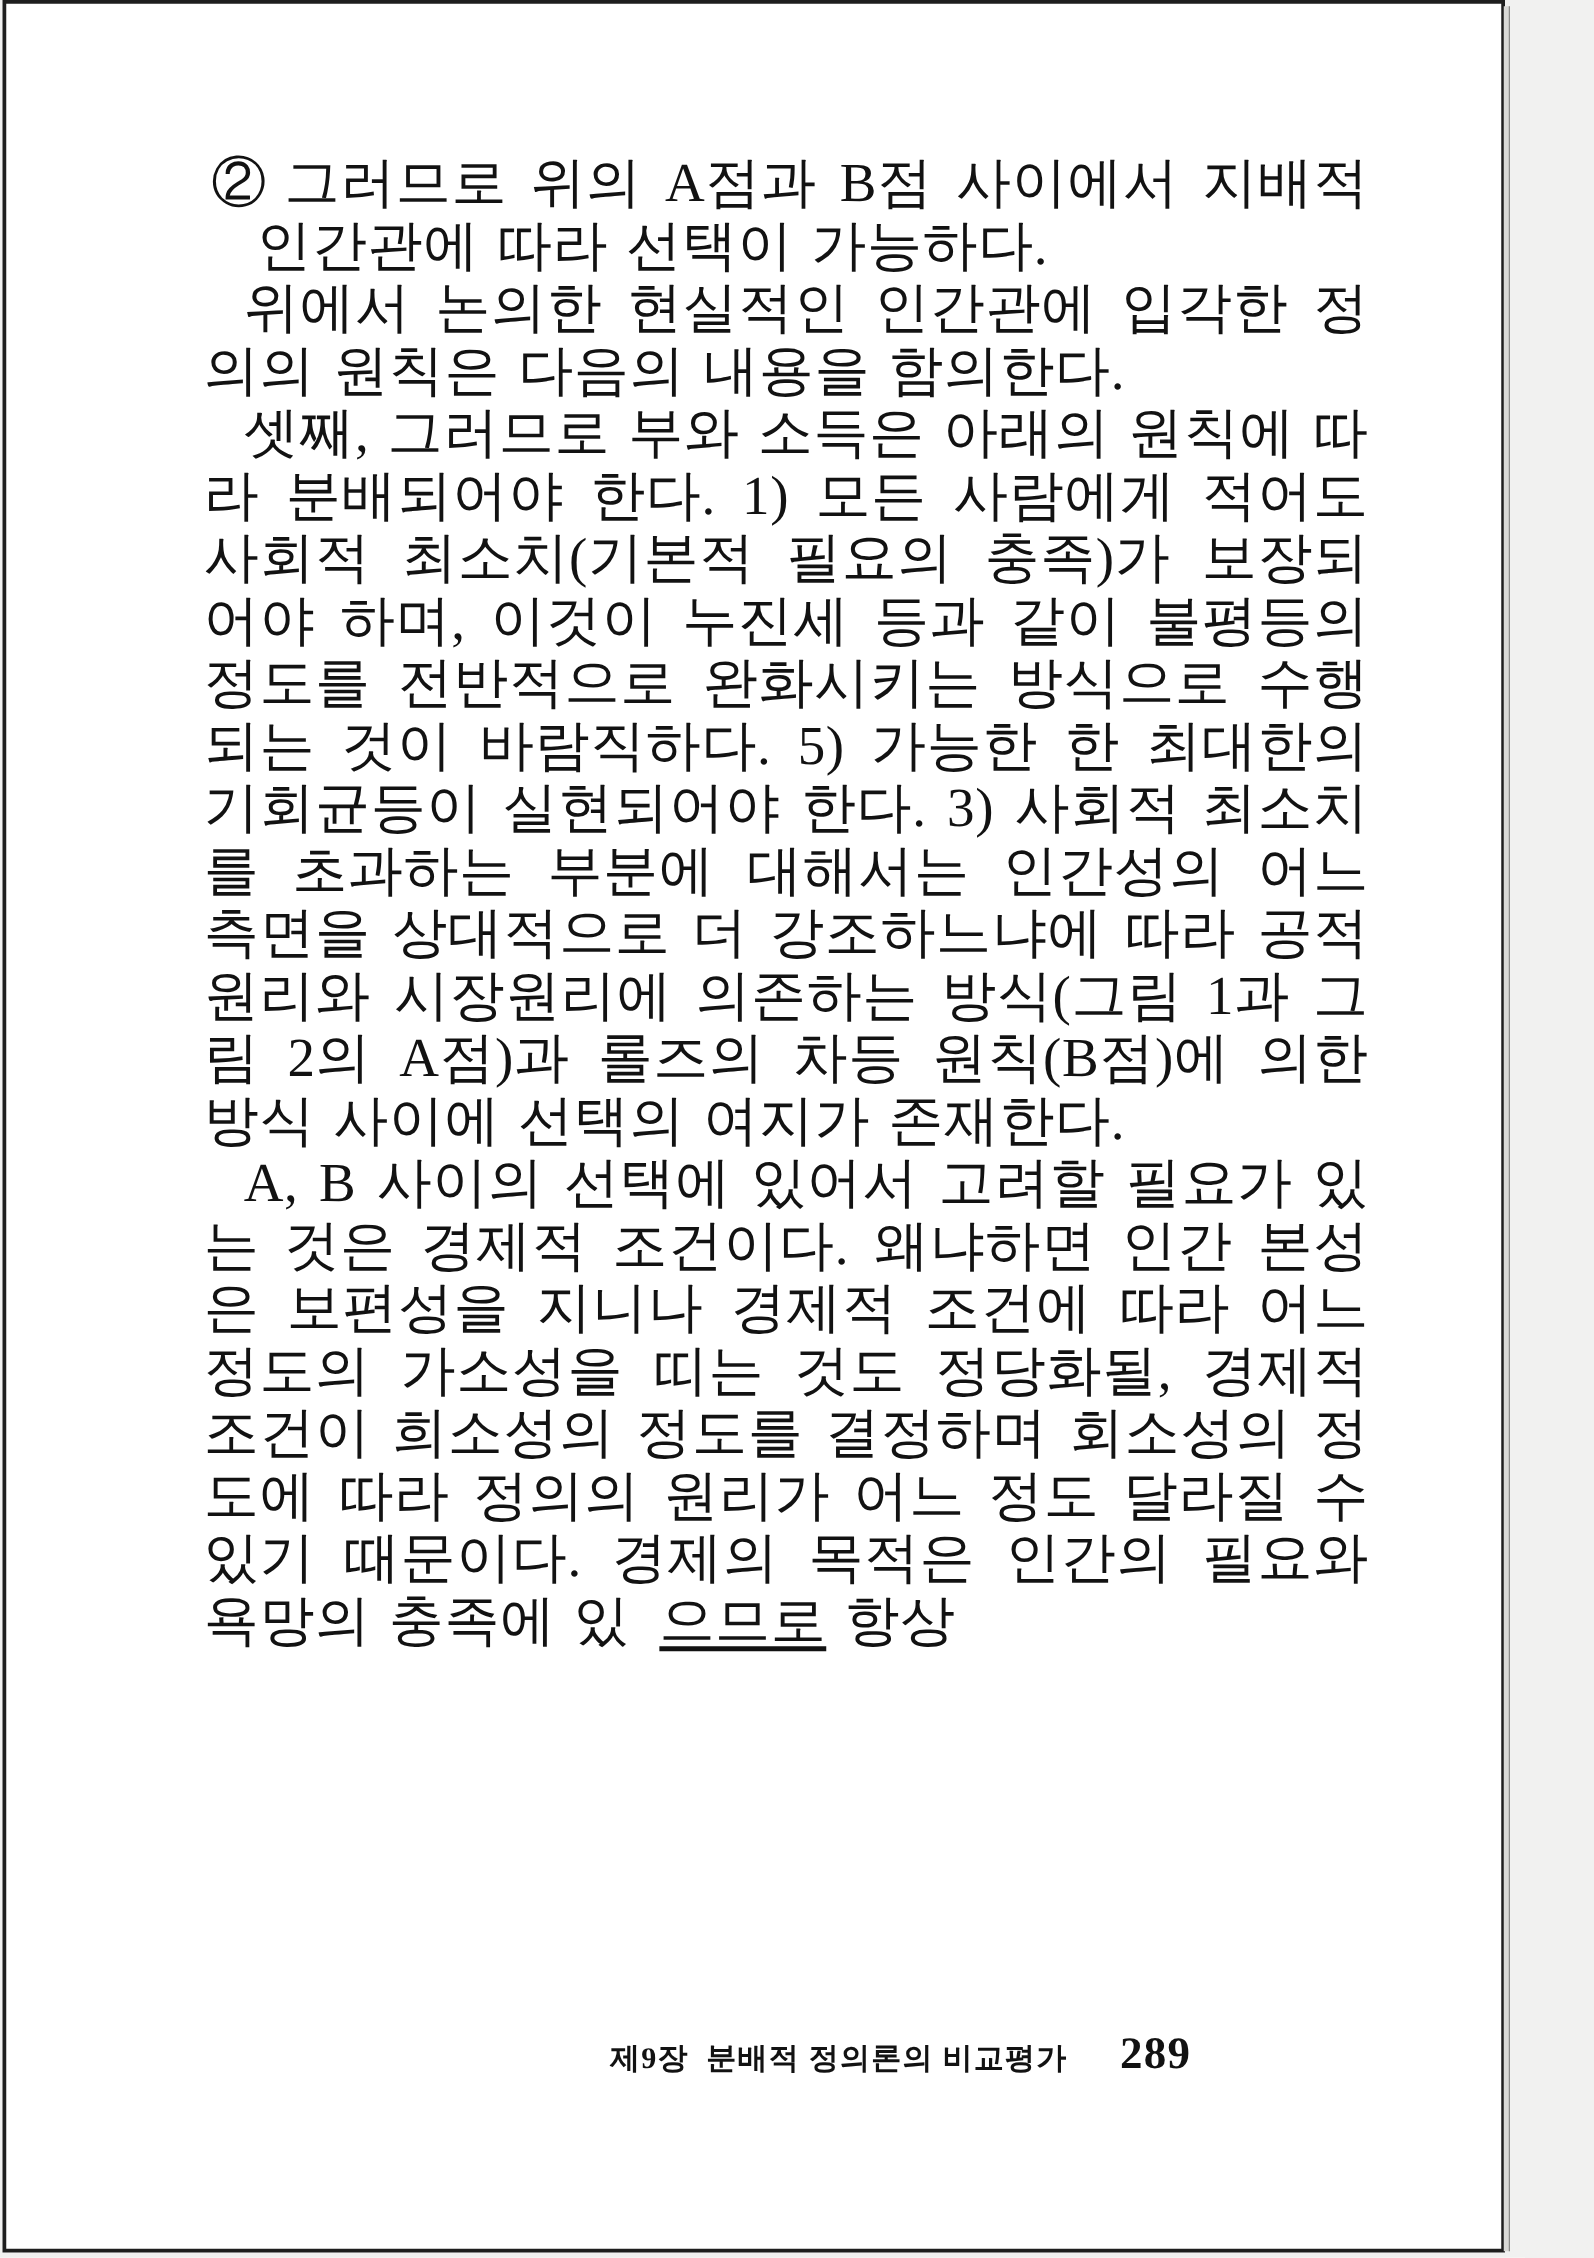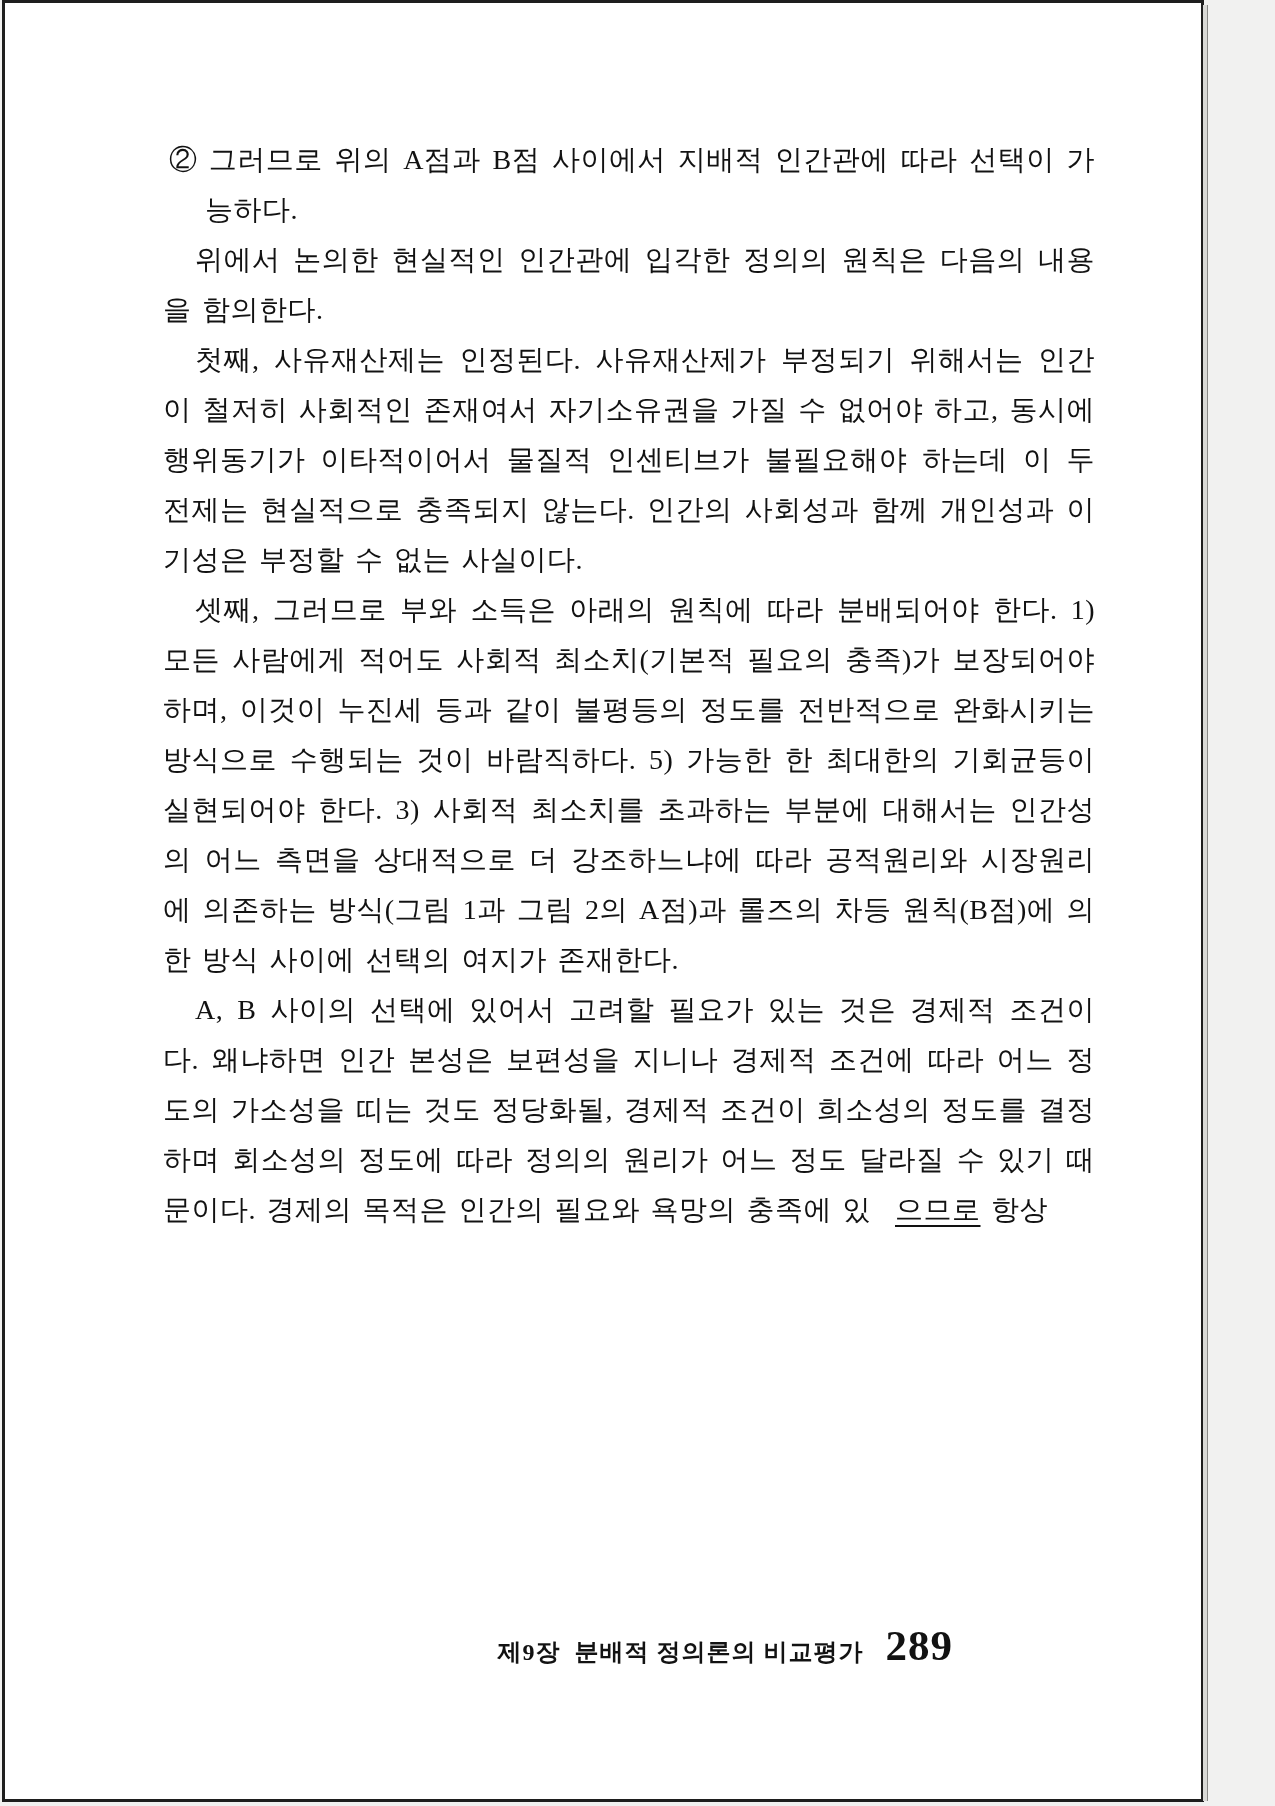--- a/index.html
+++ b/index.html
@@ -33,23 +33,23 @@
     right: -7px;
     top: 2px;
     bottom: -2px;
     width: 4px;
     background: #d9d9d6;
     border-right: 1px solid #8a8a88;
   }
   .text-block {
     position: absolute;
     left: 158px;
-    top: 132px;
+    top: 119px;
     width: 932px;
-    font-size: 28px;
+    font-size: 44px;
     line-height: 50px;
     color: #121212;
     text-align: justify;
     word-spacing: 3px;
     letter-spacing: 0.5px;
   }
   .text-block p { margin: 0; text-align: justify; }
   .para  { text-indent: 32px; font-family: Liberation Serif, serif; }
   .hang  { padding-left: 42px; text-indent: -36px; }
   .marker { padding-right: 10px; }
@@ -62,39 +62,38 @@
     text-align: right;
     color: #121212;
     white-space: pre;
   }
   .running-title {
     font-size: 24px;
     font-weight: bold;
     letter-spacing: 1px;
   }
   .page-number {
-    font-size: 43px;
+    font-size: 36px;
     font-weight: bold;
-    margin-left: 22px;
+    margin-left: 42px;
     letter-spacing: 1px;
   }
 </style>
 </head>
 <body>
 
 <div class="stage">
   <div class="paper">
 
     <div class="text-block">
 
       <p class="hang"><span class="marker">②</span><span>그러므로 위의 A점과 B점 사이에서 지배적 인간관에 따라 선택이 가능하다.</span></p>
 
       <p class="para">위에서 논의한 현실적인 인간관에 입각한 정의의 원칙은 다음의 내용을 함의한다.</p>
 
-      <p class="para">첫째, 사유재산제는 인정된다. 사유재산제가 부정되기 위해서는 인간이 철저히 사회적인 존재여서 자기소유권을 가질 수 없어야 하고, 동시에 행위동기가 이타적이어서 물질적 인센티브가 불필요해야 하는데 이 두 전제는 현실적으로 충족되지 않는다. 인간의 사회성과 함께 개인성과 이기성은 부정할 수 없는 사실이다.</p>
 
 
       <p class="para">셋째, 그러므로 부와 소득은 아래의 원칙에 따라 분배되어야 한다. 1) 모든 사람에게 적어도 사회적 최소치(기본적 필요의 충족)가 보장되어야 하며, 이것이 누진세 등과 같이 불평등의 정도를 전반적으로 완화시키는 방식으로 수행되는 것이 바람직하다. 5) 가능한 한 최대한의 기회균등이 실현되어야 한다. 3) 사회적 최소치를 초과하는 부분에 대해서는 인간성의 어느 측면을 상대적으로 더 강조하느냐에 따라 공적원리와 시장원리에 의존하는 방식(그림 1과 그림 2의 A점)과 롤즈의 차등 원칙(B점)에 의한 방식 사이에 선택의 여지가 존재한다.</p>
 
       <p class="para"><span>A, B 사이의 선택에 있어서 고려할 필요가 있는 것은 경제적 조건이다. 왜냐하면 인간 본성은 보편성을 지니나 경제적 조건에 따라 어느 정도의 가소성을 띠는 것도 정당화될, 경제적 조건이 희소성의 정도를 결정하며 회소성의 정도에 따라 정의의 원리가 어느 정도 달라질 수 있기 때문이다. 경제의 목적은 인간의 필요와 욕망의 충족에 있</span><span class="ul">으므로</span><span> 항상</span></p>
 
     </div>
 
     <div class="footer"><span class="running-title">제9장  분배적 정의론의 비교평가</span><span class="page-number">289</span></div>
 

